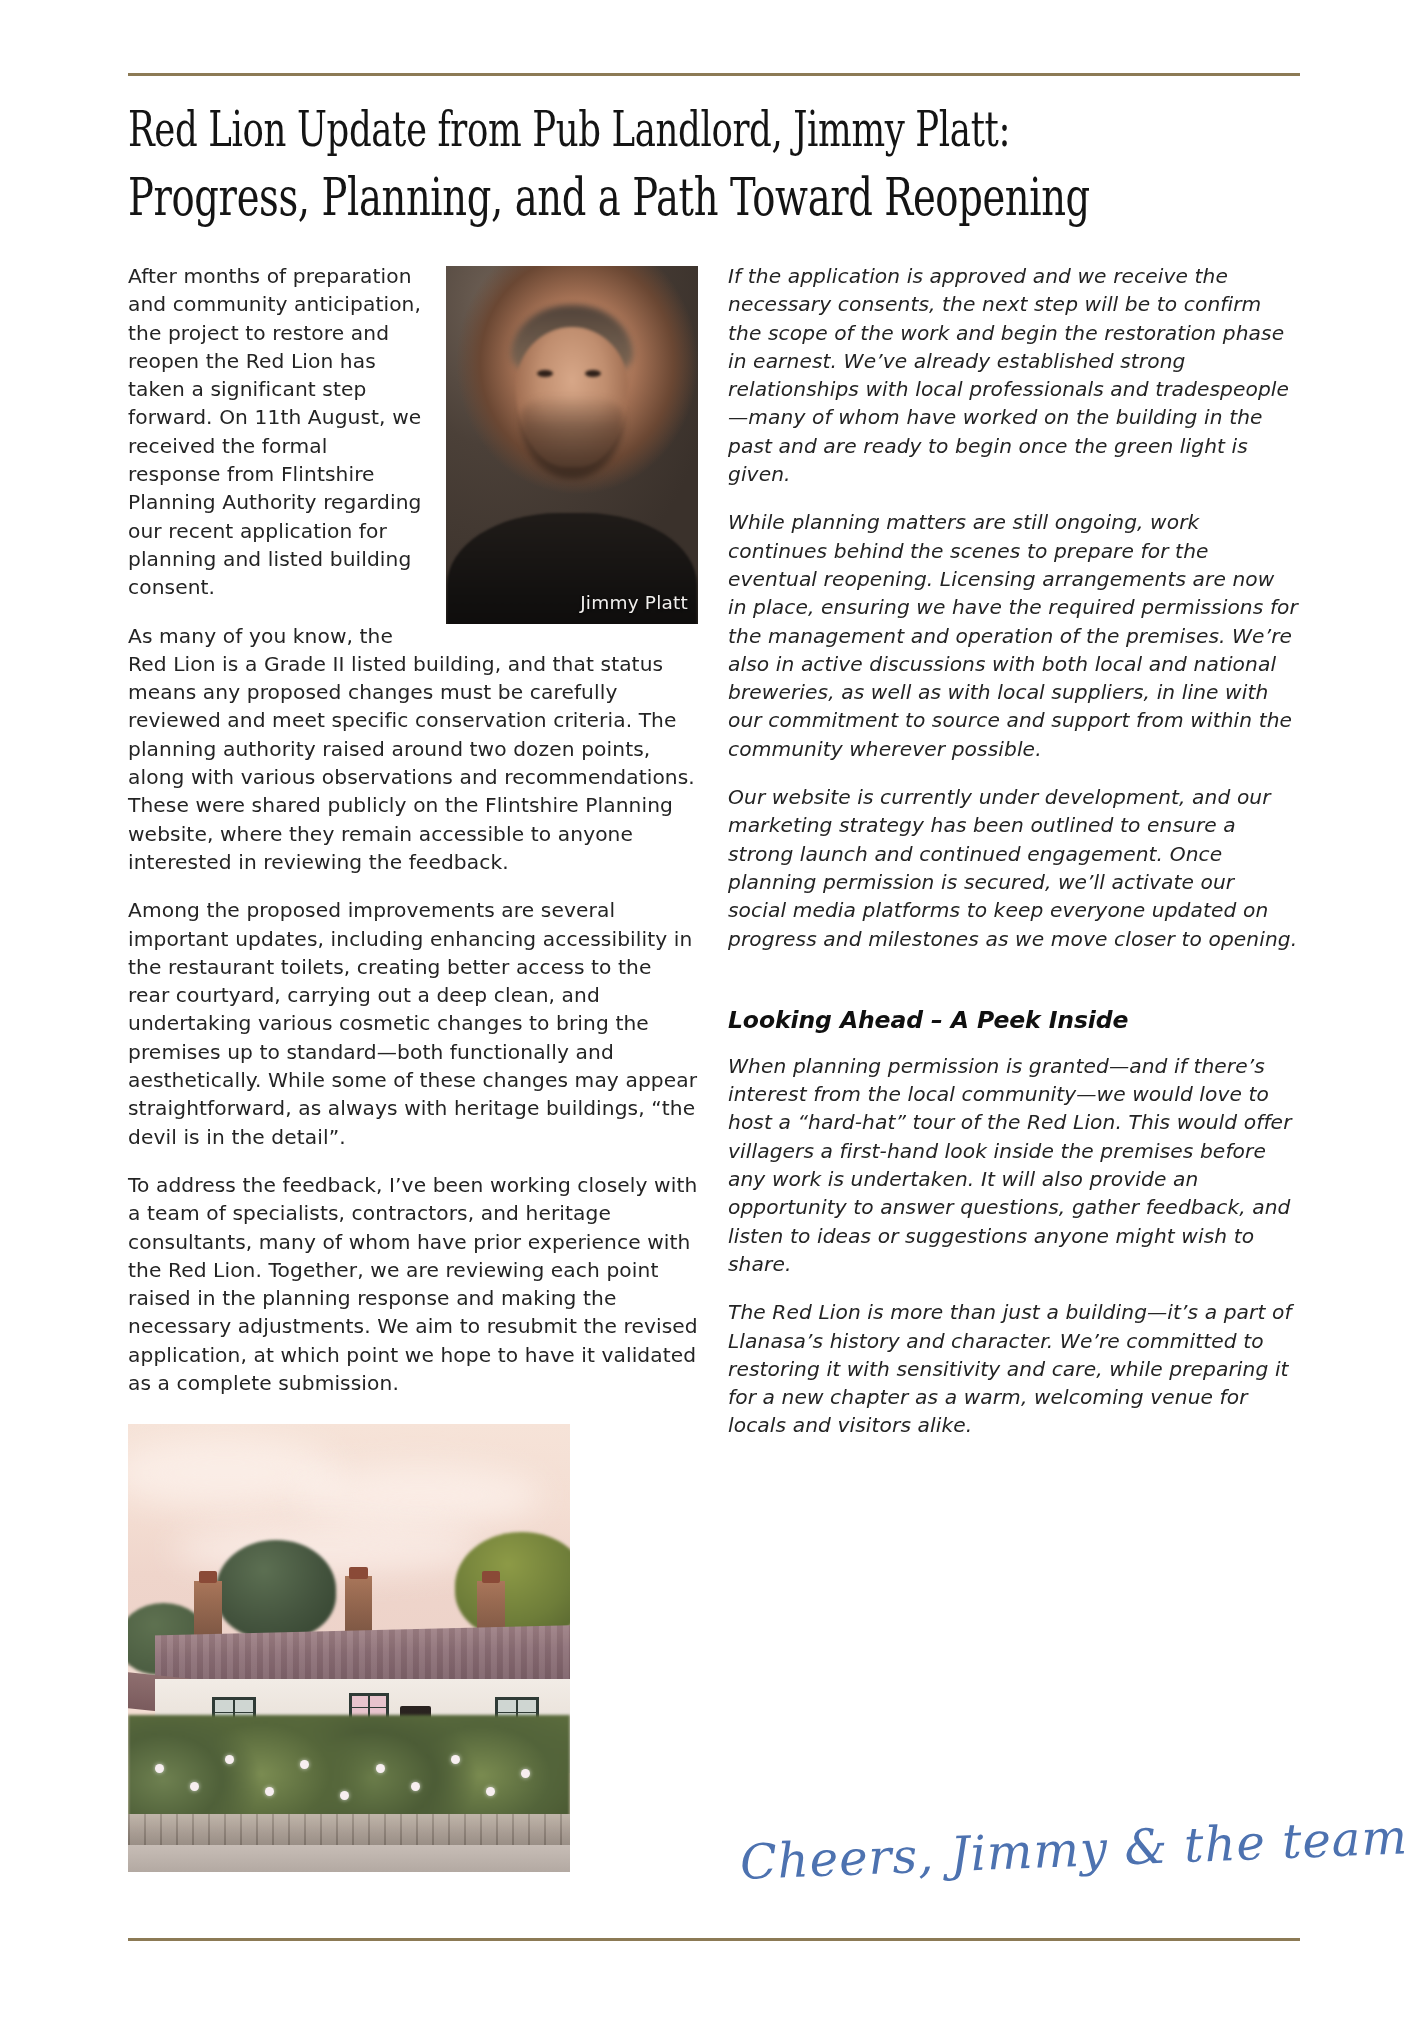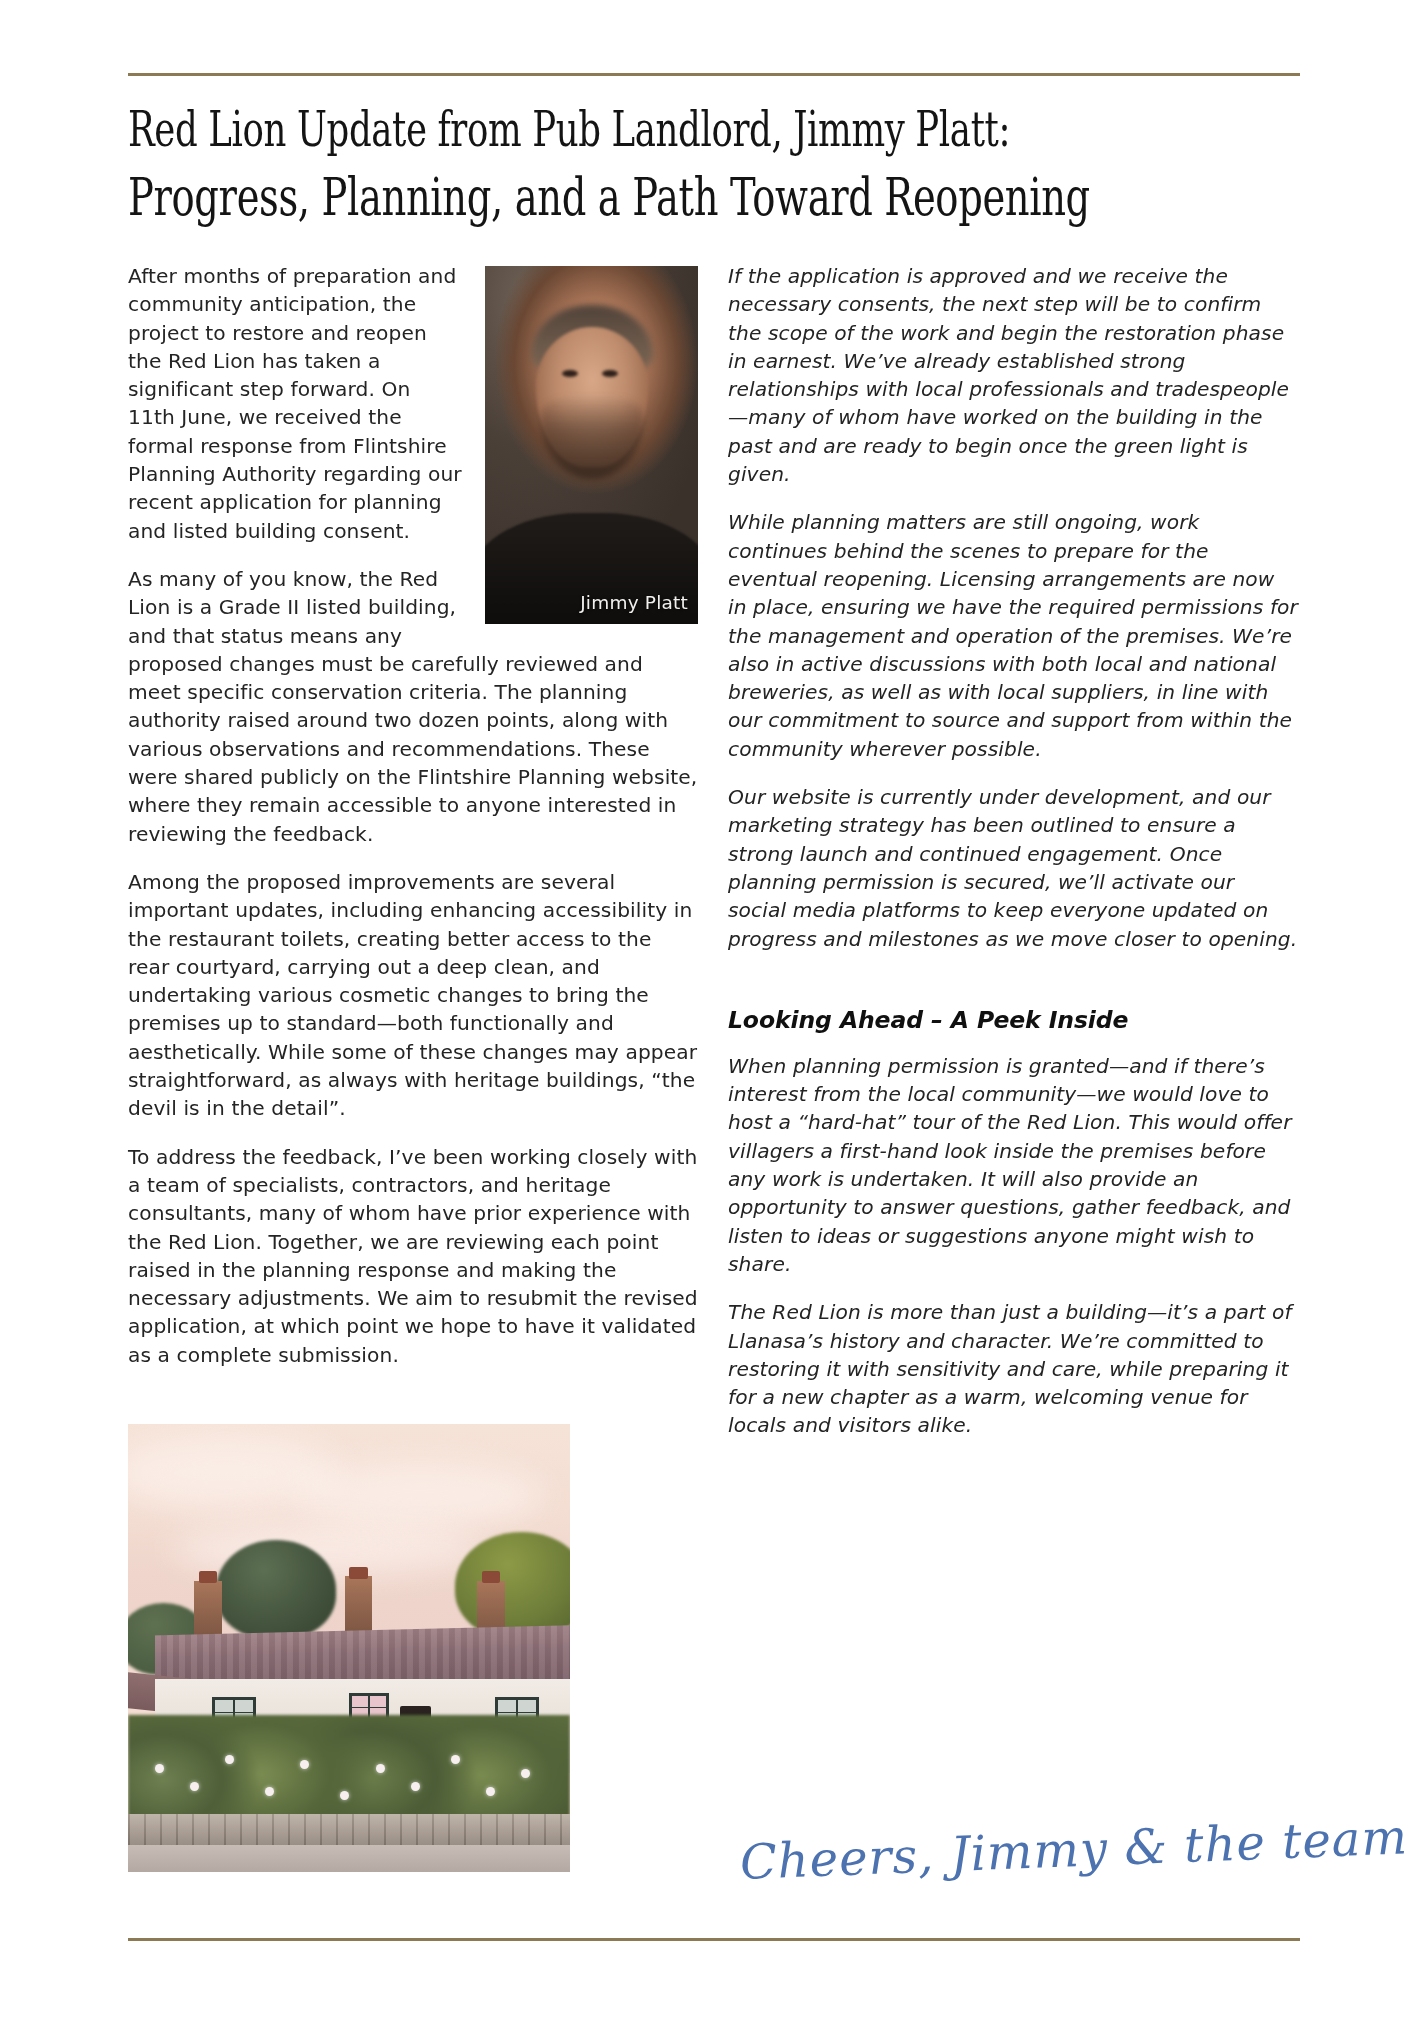--- a/index.html
+++ b/index.html
@@ -94,20 +94,21 @@
 
   
   .portrait-wrap {
     float: right;
     width: 213px;
     height: 358px;
     margin: 4px 0 10px 22px;
     position: relative;
     overflow: hidden;
     background: #2a241f;
+    padding-left: 39px;
   }
   .portrait {
     position: absolute;
     inset: 0;
     background:
       radial-gradient(ellipse 120% 70% at 50% 118%, rgba(10,9,8,0.96) 0%, rgba(10,9,8,0.9) 34%, rgba(10,9,8,0) 62%),
       radial-gradient(ellipse 60% 46% at 52% 27%, #c79a7c 0%, #a87457 38%, #6a4733 64%, rgba(60,42,30,0) 80%),
       radial-gradient(ellipse 90% 90% at 20% 10%, #6e6055 0%, #4b4038 45%, #3a312b 100%),
       linear-gradient(160deg, #594c42 0%, #3d342d 55%, #241e1a 100%);
   }
@@ -400,21 +401,21 @@
         <div class="hair"></div>
         <div class="face"></div>
         <div class="eye l"></div>
         <div class="eye r"></div>
         <div class="beard"></div>
         <div class="shirt"></div>
       </div>
       <div class="portrait-caption">Jimmy Platt</div>
     </div>
 
-    <p class="body">After months of preparation and community anticipation, the project to restore and reopen the Red Lion has taken a significant step forward. On 11th June, we received the formal response from Flintshire Planning Authority regarding our recent application for planning and listed building consent.</p>
+    <p class="body">After months of preparation and community anticipation, the project to restore and reopen the Red Lion has taken a significant step forward. On 11th August, we received the formal response from Flintshire Planning Authority regarding our recent application for planning and listed building consent.</p>
     <p class="body">As many of you know, the Red Lion is a Grade II listed building, and that status means any proposed changes must be carefully reviewed and meet specific conservation criteria.  The planning authority raised around two dozen points, along with various observations and recommendations. These were shared publicly on the Flintshire Planning website, where they remain accessible to anyone interested in reviewing the feedback.</p>
     <p class="body">Among the proposed improvements are several important updates, including enhancing accessibility in the restaurant toilets, creating better access to the rear courtyard, carrying out a deep clean, and undertaking various cosmetic changes to bring the premises up to standard—both functionally and aesthetically. While some of these changes may appear straightforward, as always with heritage buildings, “the devil is in the detail”.</p>
     <p class="body">To address the feedback, I’ve been working closely with a team of specialists, contractors, and heritage consultants, many of whom have prior experience with the Red Lion. Together, we are reviewing each point raised in the planning response and making the necessary adjustments. We aim to resubmit the revised application, at which point we hope to have it validated as a complete submission.</p>
   </div>
 
   <div class="pub-photo">
     <div class="sky"></div>
     <div class="cloud c1"></div>
     <div class="cloud c2"></div>
     <div class="cloud c3"></div>

